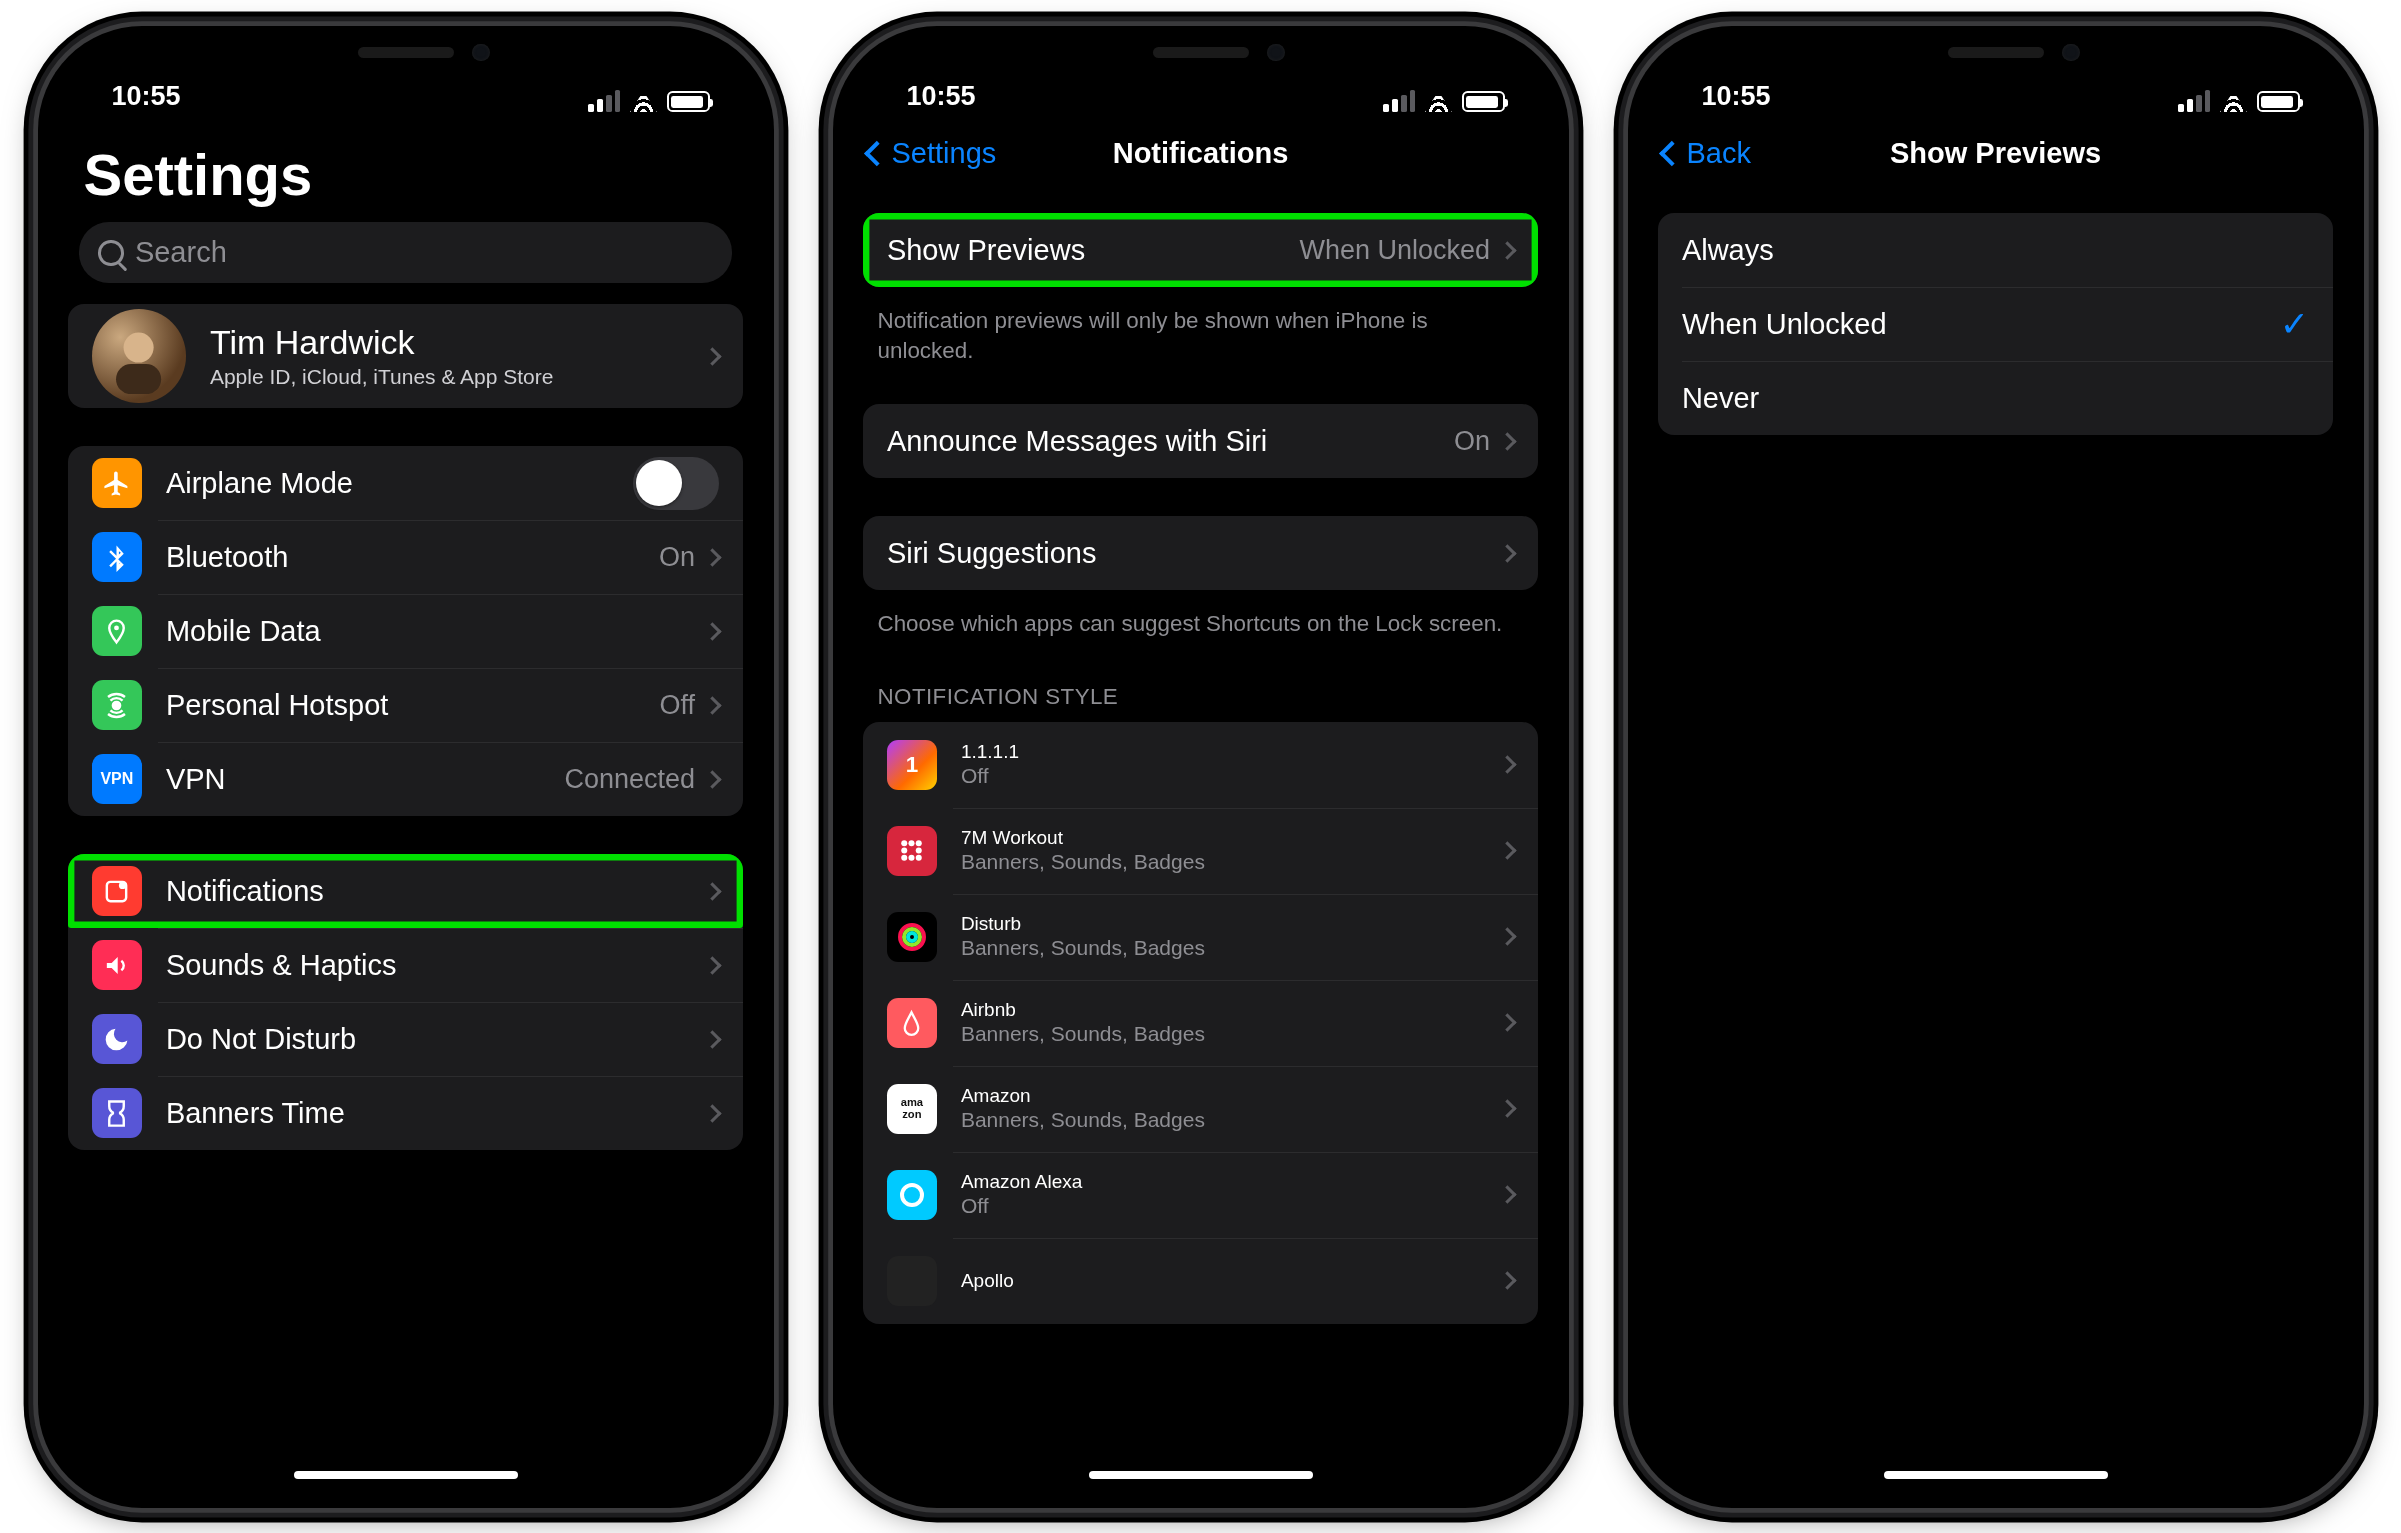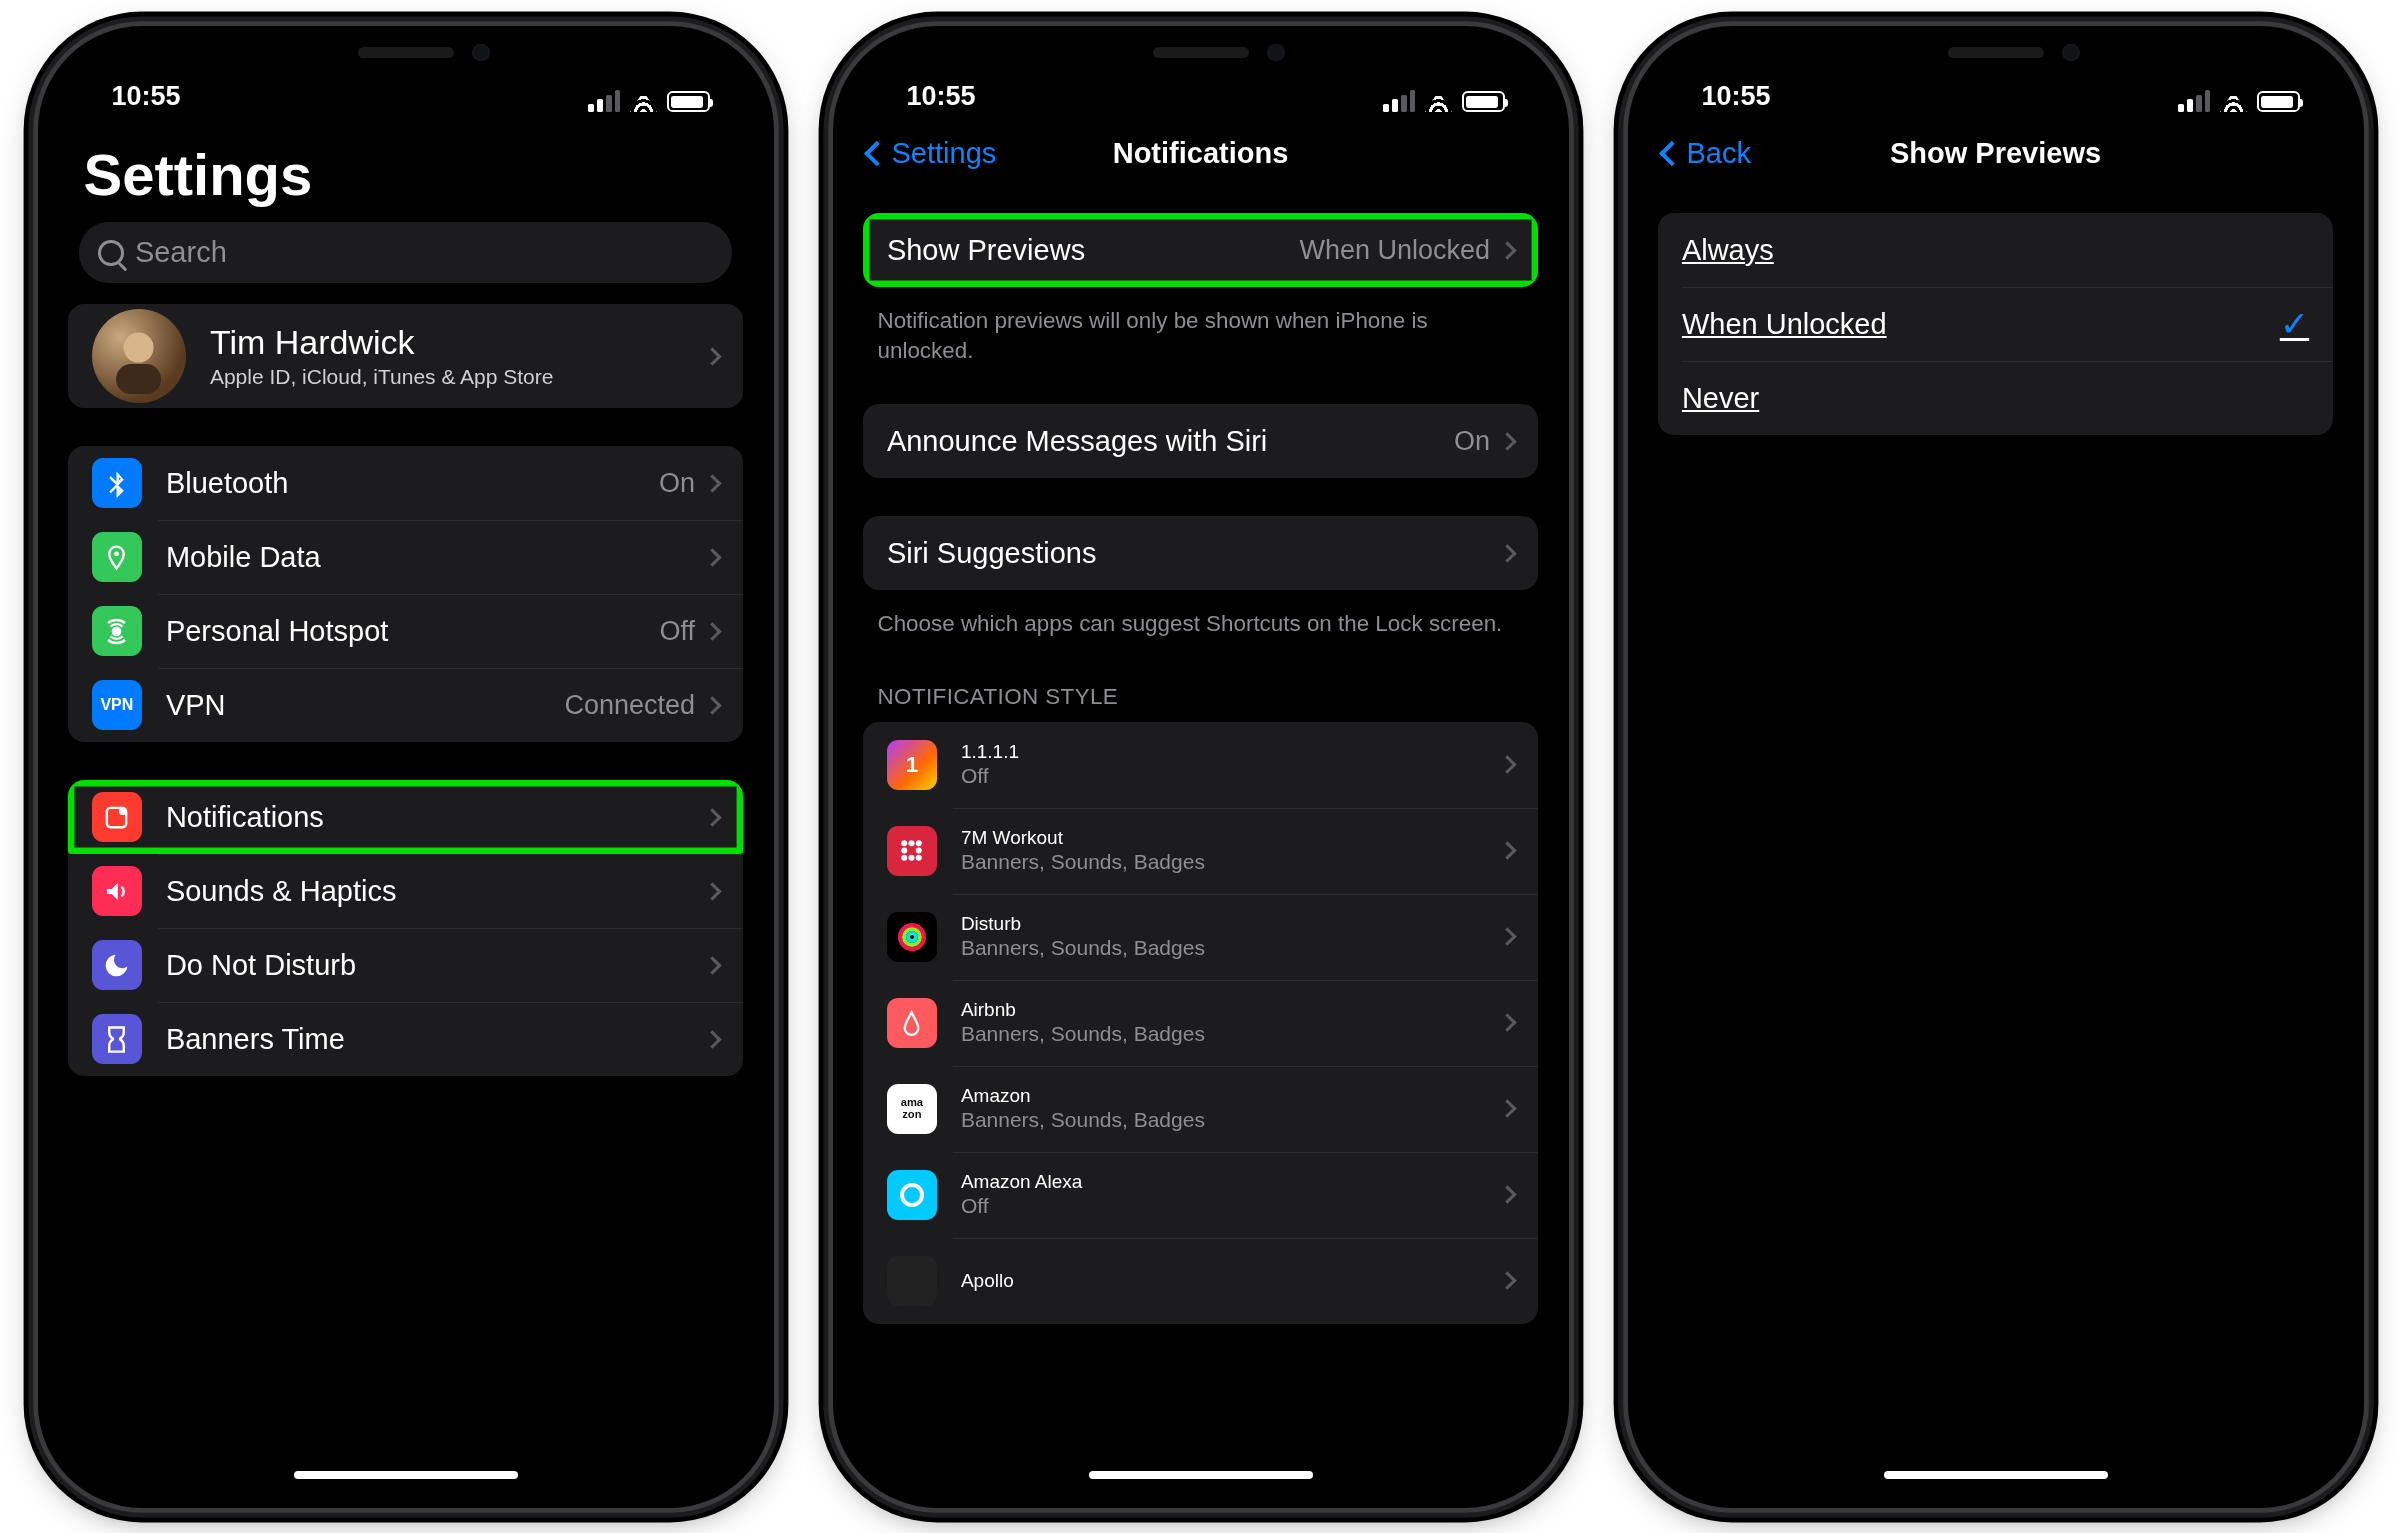--- a/index.html
+++ b/index.html
@@ -236,20 +236,31 @@
           <div style="flex:1">
             <div class="name">Tim Hardwick</div>
             <div class="sub">Apple ID, iCloud, iTunes &amp; App Store</div>
           </div>
           <span class="chev-right"></span>
         </div>
       </div>
 
       <div class="group" id="s1g1">
           <div class="row">
+            <span class="icon" style="background:#ff9500">
+              <svg class="ico" viewBox="0 0 24 24" fill="#fff">
+                <path d="M21 16v-2l-8-5V3.5a1.5 1.5 0 0 0-3 0V9l-8 5v2l8-2.5V19l-2 1.5V22l3.5-1 3.5 1v-1.5L13 19v-5.5l8 2.5z"></path>
+              </svg>
+            </span>
+            <span class="label">Airplane Mode</span>
+            <span class="toggle">
+              <span class="knob"></span>
+            </span>
+          </div>
+          <div class="row">
             <span class="icon" style="background:#007aff">
               <svg class="ico" viewBox="0 0 24 24" fill="#fff">
                 <path d="M12 2v8.6L7.4 6 6 7.4 11.6 13 6 18.6 7.4 20 12 15.4V24l6-6-4.6-4.6L18 8.8 12 2zm2 4.8L15.6 8 14 9.6V6.8zm0 10.4L15.6 16 14 17.6v-2.4z"></path>
               </svg>
             </span>
             <span class="label">Bluetooth</span>
             <span class="value">On</span>
             <span class="chev-right"></span>
           </div>
           <div class="row">
@@ -499,21 +510,21 @@
     </div>
 
     <div class="navbar">
       <div class="back">
         <span class="chev"></span>
         <span>Back</span>
       </div>
       <span class="title">Show Previews</span>
     </div>
 
-    <div class="scroll-area" style="top:147px;text-decoration:underline;">
+    <div class="scroll-area" style="top:147px;">
       <div style="height:24px"></div>
       <div class="group" id="s3opts">
           <div class="row no-icon">
             <span class="label">Always</span>
           </div>
           <div class="row no-icon">
             <span class="label">When Unlocked</span>
             <span class="check">✓</span>
           </div>
           <div class="row no-icon">

